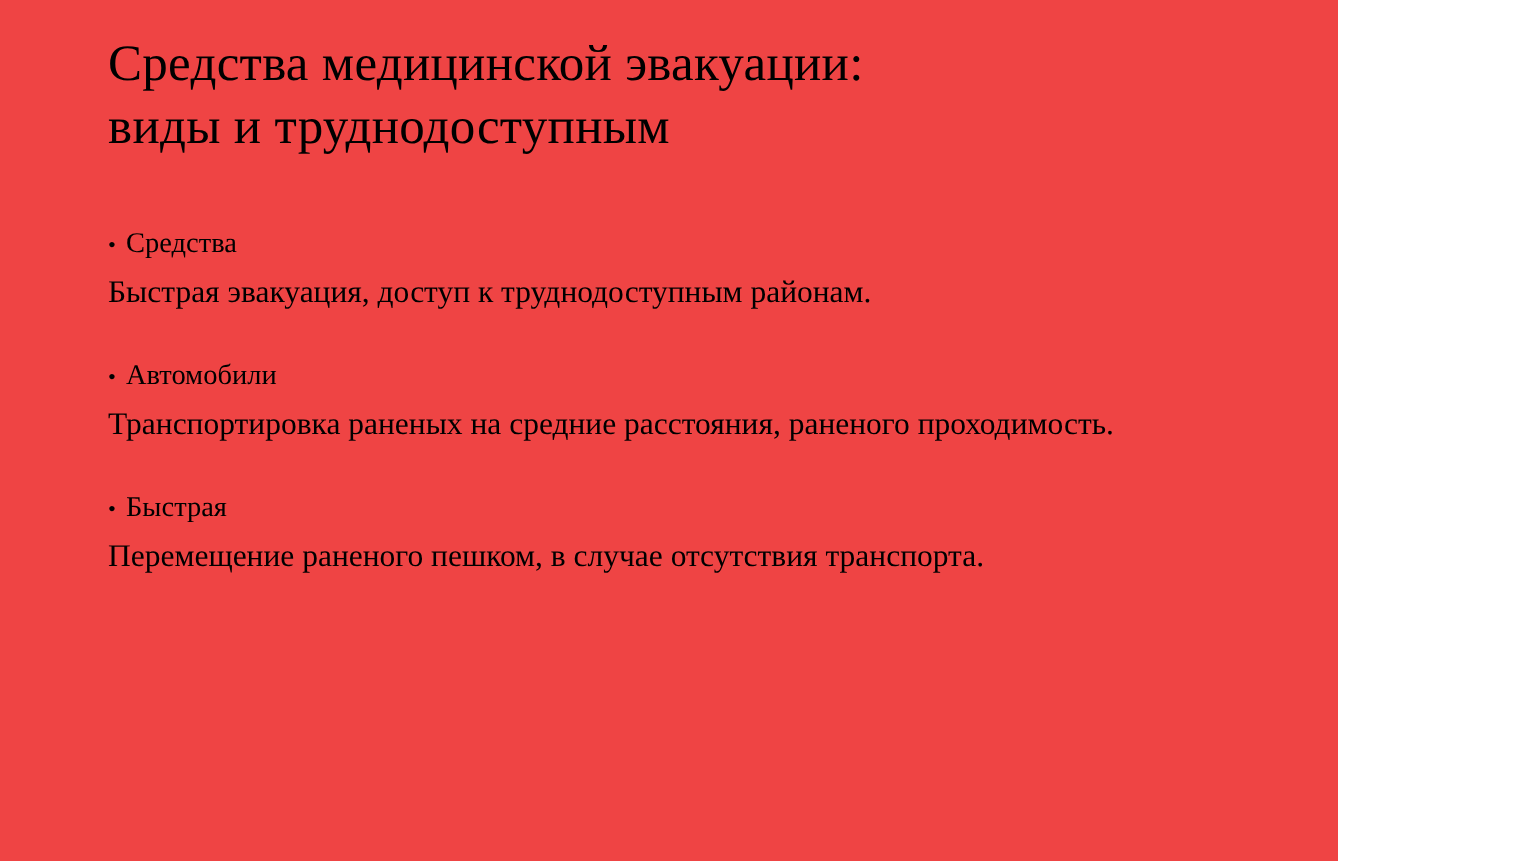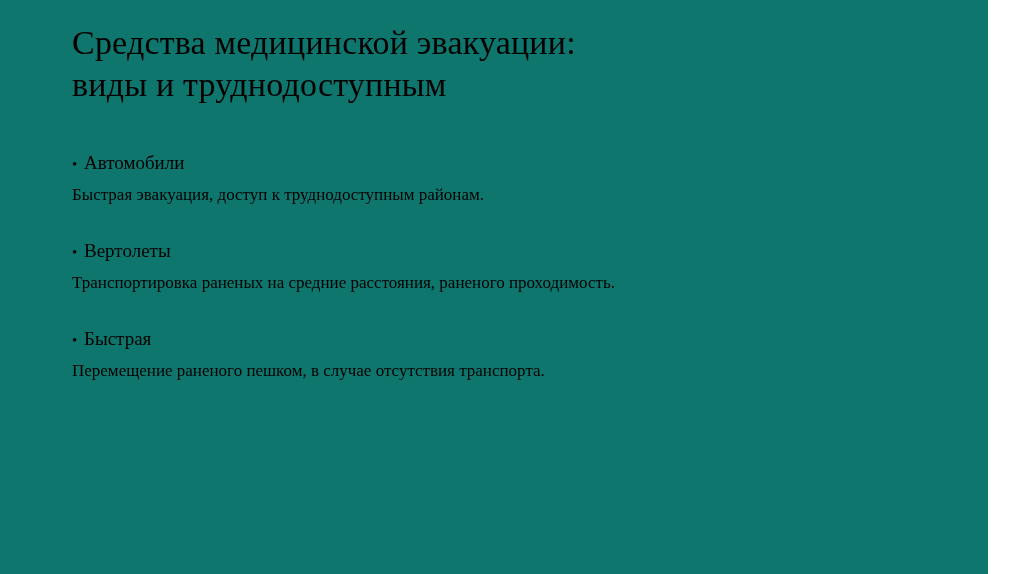--- a/index.html
+++ b/index.html
@@ -9,23 +9,23 @@
   body {
     width: 1024px;
     height: 574px;
     background: #ffffff;
     font-family: "Liberation Serif", "DejaVu Serif", serif;
     color: #000000;
     overflow: hidden;
   }
   .slide {
     position: relative;
-    width: 988px;
+    width: 892px;
     height: 574px;
-    background: #0f766e;
+    background: #ef4444;
     box-sizing: border-box;
   }
   .title-block {
     position: absolute;
     left: 72px;
     top: 22px;
     width: 880px;
   }
   .title-line {
     font-size: 34px;
@@ -52,48 +52,48 @@
     line-height: 30px;
     color: #000000;
   }
   .bullet-mark {
     display: inline-block;
     width: 12px;
     font-size: 15px;
     vertical-align: baseline;
   }
   .detail-line {
-    font-size: 17px;
+    font-size: 21px;
     line-height: 31px;
     color: #000000;
     max-width: 720px;
   }
 </style>
 </head>
 <body>
 
 <div class="slide">
 
   <div class="title-block">
     <div class="title-line">Средства медицинской эвакуации:</div>
     <div class="title-line">виды и труднодоступным</div>
   </div>
 
   <div class="body-block">
 
     <div class="group">
       <div class="bullet-line">
-        <span class="bullet-mark">•</span><span>Автомобили</span>
+        <span class="bullet-mark">•</span><span>Средства</span>
       </div>
       <div class="detail-line">Быстрая эвакуация, доступ к труднодоступным районам.</div>
     </div>
 
     <div class="group">
       <div class="bullet-line">
-        <span class="bullet-mark">•</span><span>Вертолеты</span>
+        <span class="bullet-mark">•</span><span>Автомобили</span>
       </div>
       <div class="detail-line">Транспортировка раненых на средние расстояния, раненого проходимость.</div>
     </div>
 
     <div class="group">
       <div class="bullet-line">
         <span class="bullet-mark">•</span><span>Быстрая</span>
       </div>
       <div class="detail-line">Перемещение раненого пешком, в случае отсутствия транспорта.</div>
     </div>

